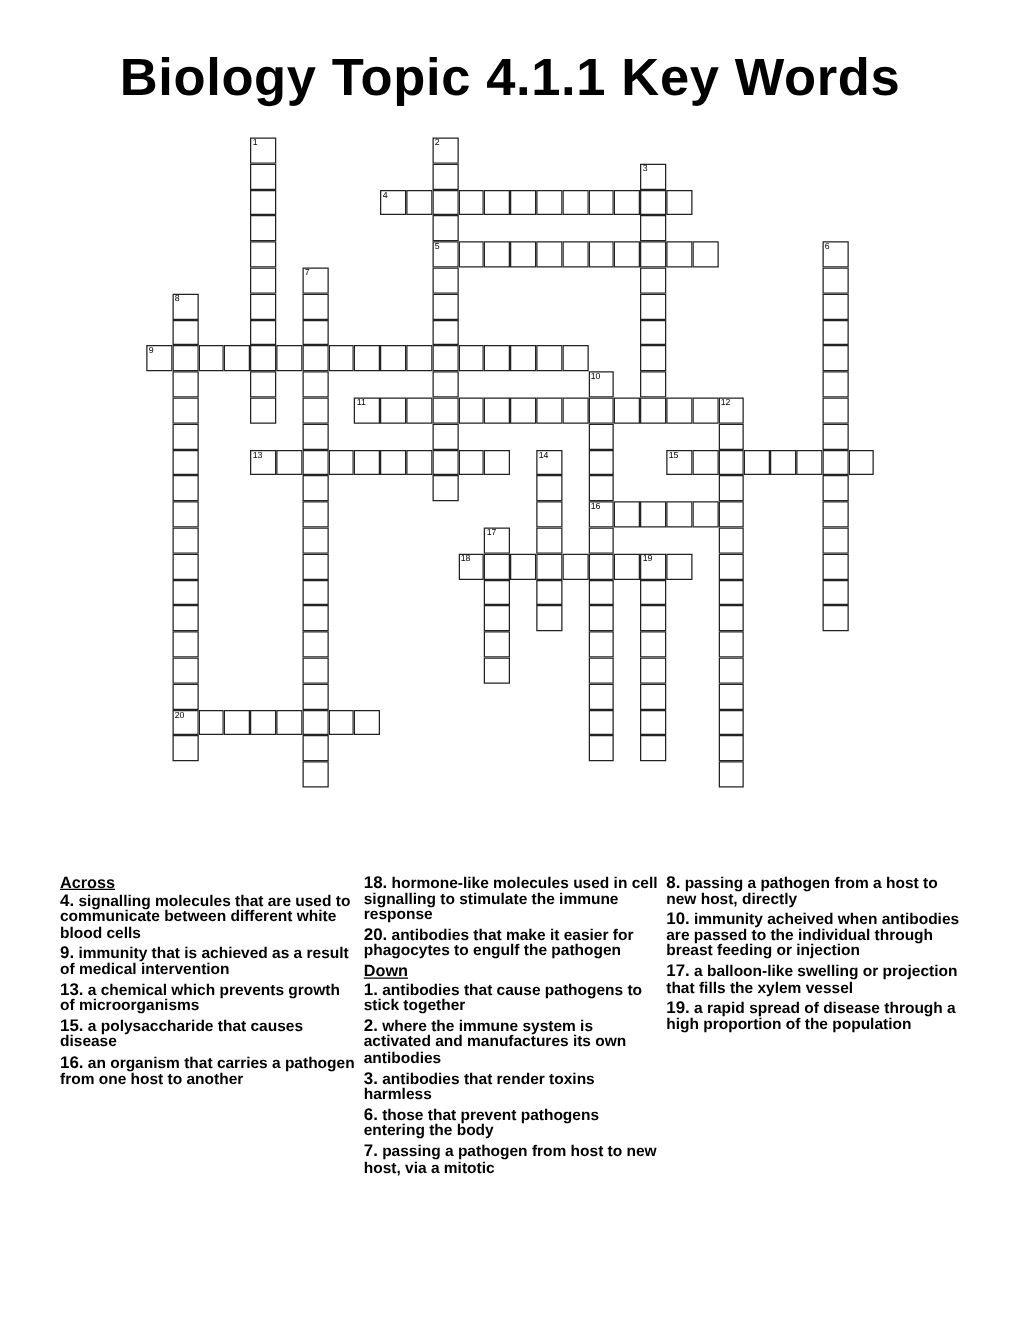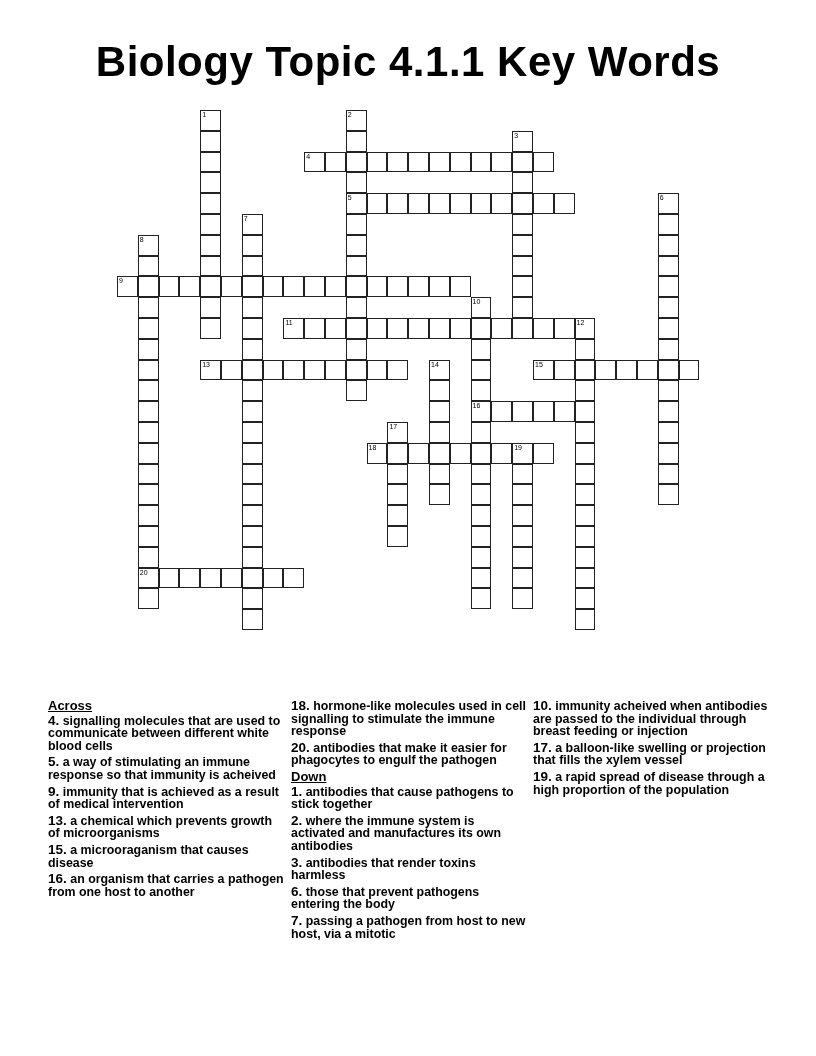--- a/index.html
+++ b/index.html
@@ -271,34 +271,34 @@
     <div class="cell" style="left: 83.2px; top: 457.6px;"></div>
     <div class="cell" style="left: 104px; top: 457.6px;"></div>
     <div class="cell" style="left: 145.6px; top: 457.6px;"></div>
     <div class="cell" style="left: 166.4px; top: 457.6px;"></div>
   </div>
 
 <div id="clues">
   <div class="col col1">
     <div class="heading">Across</div>
     <div class="clue"><span class="n">4.</span> <span>signalling molecules that are used to communicate between different white blood cells</span></div>
-    <div class="clue"><span class="n">5.</span> <span>a way of stimulating an immune response so that immunity is acheived</span></div>
     <div class="clue"><span class="n">9.</span> <span>immunity that is achieved as a result of medical intervention</span></div>
     <div class="clue"><span class="n">13.</span> <span>a chemical which prevents growth of microorganisms</span></div>
-    <div class="clue"><span class="n">15.</span> <span>a microoraganism that causes disease</span></div>
+    <div class="clue"><span class="n">15.</span> <span>a polysaccharide that causes disease</span></div>
     <div class="clue"><span class="n">16.</span> <span>an organism that carries a pathogen from one host to another</span></div>
   </div>
   <div class="col col2">
     <div class="clue"><span class="n">18.</span> <span>hormone-like molecules used in cell signalling to stimulate the immune response</span></div>
     <div class="clue"><span class="n">20.</span> <span>antibodies that make it easier for phagocytes to engulf the pathogen</span></div>
     <div class="heading">Down</div>
     <div class="clue"><span class="n">1.</span> <span>antibodies that cause pathogens to stick together</span></div>
     <div class="clue"><span class="n">2.</span> <span>where the immune system is activated and manufactures its own antibodies</span></div>
     <div class="clue"><span class="n">3.</span> <span>antibodies that render toxins harmless</span></div>
     <div class="clue"><span class="n">6.</span> <span>those that prevent pathogens entering the body</span></div>
     <div class="clue"><span class="n">7.</span> <span>passing a pathogen from host to new host, via a mitotic</span></div>
   </div>
   <div class="col col3">
+    <div class="clue"><span class="n">8.</span> <span>passing a pathogen from a host to new host, directly</span></div>
     <div class="clue"><span class="n">10.</span> <span>immunity acheived when antibodies are passed to the individual through breast feeding or injection</span></div>
     <div class="clue"><span class="n">17.</span> <span>a balloon-like swelling or projection that fills the xylem vessel</span></div>
     <div class="clue"><span class="n">19.</span> <span>a rapid spread of disease through a high proportion of the population</span></div>
   </div>
 </div>
 
 </body></html>

